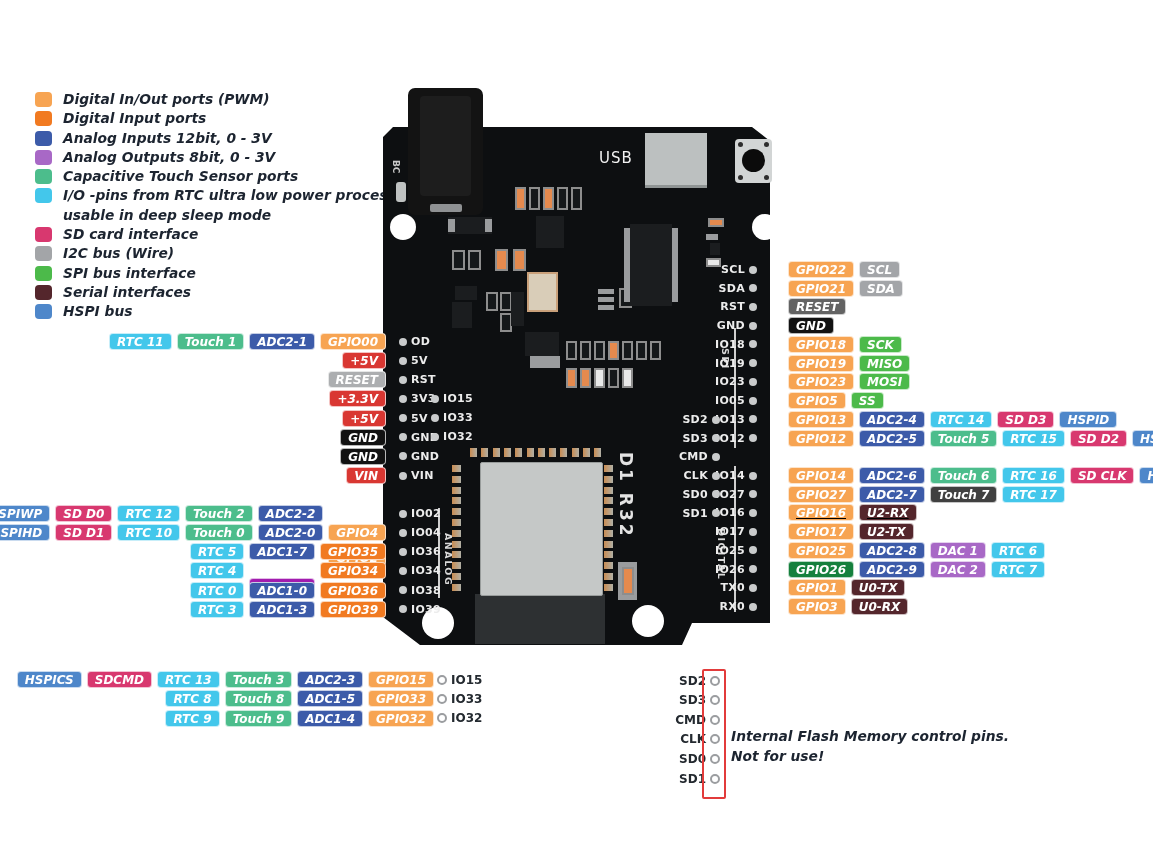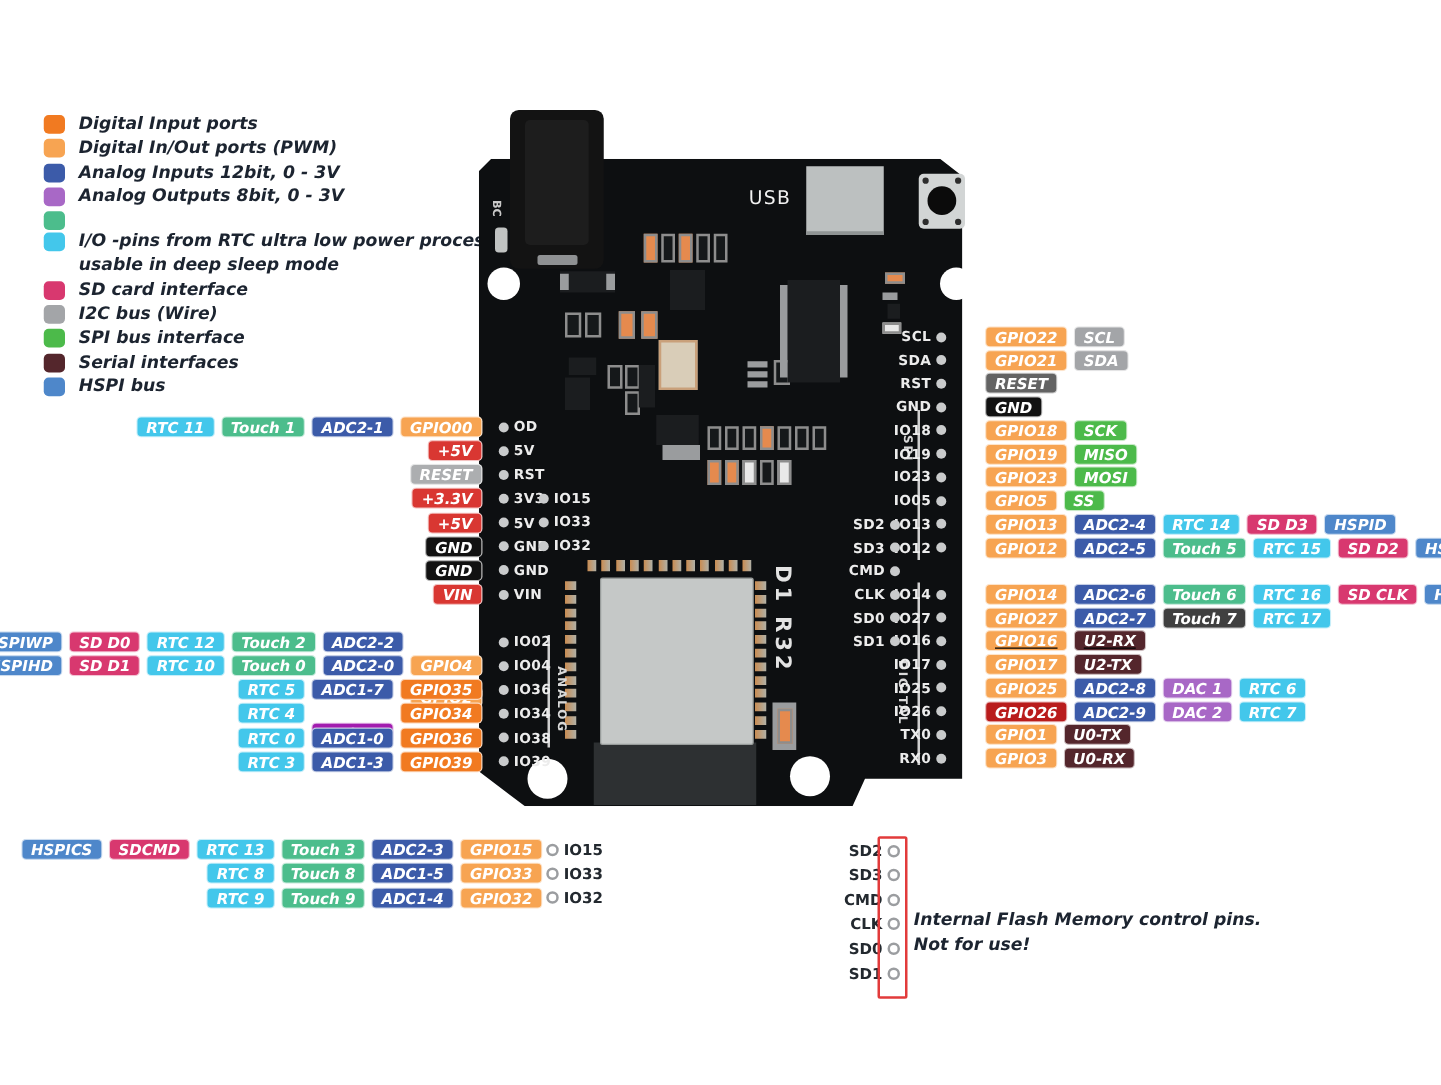--- a/index.html
+++ b/index.html
@@ -64,45 +64,48 @@
   #flash-note{position:absolute;left:731px;top:708px;margin-top:19px;}
   #flash-note div{font-style:italic;font-weight:bold;font-size:13.8px;line-height:19.5px;color:#1c2430;}
 </style>
 </head>
 <body>
 
 <div id="canvas">
 
   <div id="legend">
       <div class="legend-item">
+        <div class="swatch" style="background: rgb(247, 164, 82);"></div>
+        <div class="legend-text">
+          <div>Digital In/Out ports (PWM)</div>
+        </div>
+      </div>
+      <div class="legend-item">
         <div class="swatch" style="background: rgb(241, 122, 33);"></div>
         <div class="legend-text">
           <div>Digital Input ports</div>
         </div>
       </div>
       <div class="legend-item">
-        <div class="swatch" style="background: rgb(247, 164, 82);"></div>
-        <div class="legend-text">
-          <div>Digital In/Out ports (PWM)</div>
-        </div>
-      </div>
-      <div class="legend-item">
         <div class="swatch" style="background: rgb(60, 91, 169);"></div>
         <div class="legend-text">
           <div>Analog Inputs 12bit, 0 - 3V</div>
         </div>
       </div>
       <div class="legend-item">
         <div class="swatch" style="background: rgb(168, 104, 198);"></div>
         <div class="legend-text">
           <div>Analog Outputs 8bit, 0 - 3V</div>
         </div>
       </div>
       <div class="legend-item">
         <div class="swatch" style="background: rgb(76, 189, 140);"></div>
+        <div class="legend-text">
+          <div>Capacitive Touch Sensor ports</div>
+        </div>
       </div>
       <div class="legend-item">
         <div class="swatch" style="background: rgb(67, 199, 235);"></div>
         <div class="legend-text">
           <div>I/O -pins from RTC ultra low power processor,</div>
           <div>usable in deep sleep mode</div>
         </div>
       </div>
       <div class="legend-item">
         <div class="swatch" style="background: rgb(216, 56, 111);"></div>
@@ -414,21 +417,21 @@
         <span class="badge" style="background: rgb(247, 164, 82);">GPIO17</span>
         <span class="badge" style="background: rgb(84, 38, 44);">U2-TX</span>
       </div>
       <div class="badge-row align-left" style="top: 280.95px;">
         <span class="badge" style="background: rgb(247, 164, 82);">GPIO25</span>
         <span class="badge" style="background: rgb(60, 91, 169);">ADC2-8</span>
         <span class="badge" style="background: rgb(168, 104, 198);">DAC 1</span>
         <span class="badge" style="background: rgb(67, 199, 235);">RTC 6</span>
       </div>
       <div class="badge-row align-left" style="top: 299.68px;">
-        <span class="badge" style="background: #b91c1c;">GPIO26</span>
+        <span class="badge" style="background: #15803d;">GPIO26</span>
         <span class="badge" style="background: rgb(60, 91, 169);">ADC2-9</span>
         <span class="badge" style="background: rgb(168, 104, 198);">DAC 2</span>
         <span class="badge" style="background: rgb(67, 199, 235);">RTC 7</span>
       </div>
       <div class="badge-row align-left" style="top: 318.41px;">
         <span class="badge" style="background: rgb(247, 164, 82);">GPIO1</span>
         <span class="badge" style="background: rgb(84, 38, 44);">U0-TX</span>
       </div>
       <div class="badge-row align-left" style="top: 337.14px;">
         <span class="badge" style="background: rgb(247, 164, 82);">GPIO3</span>

